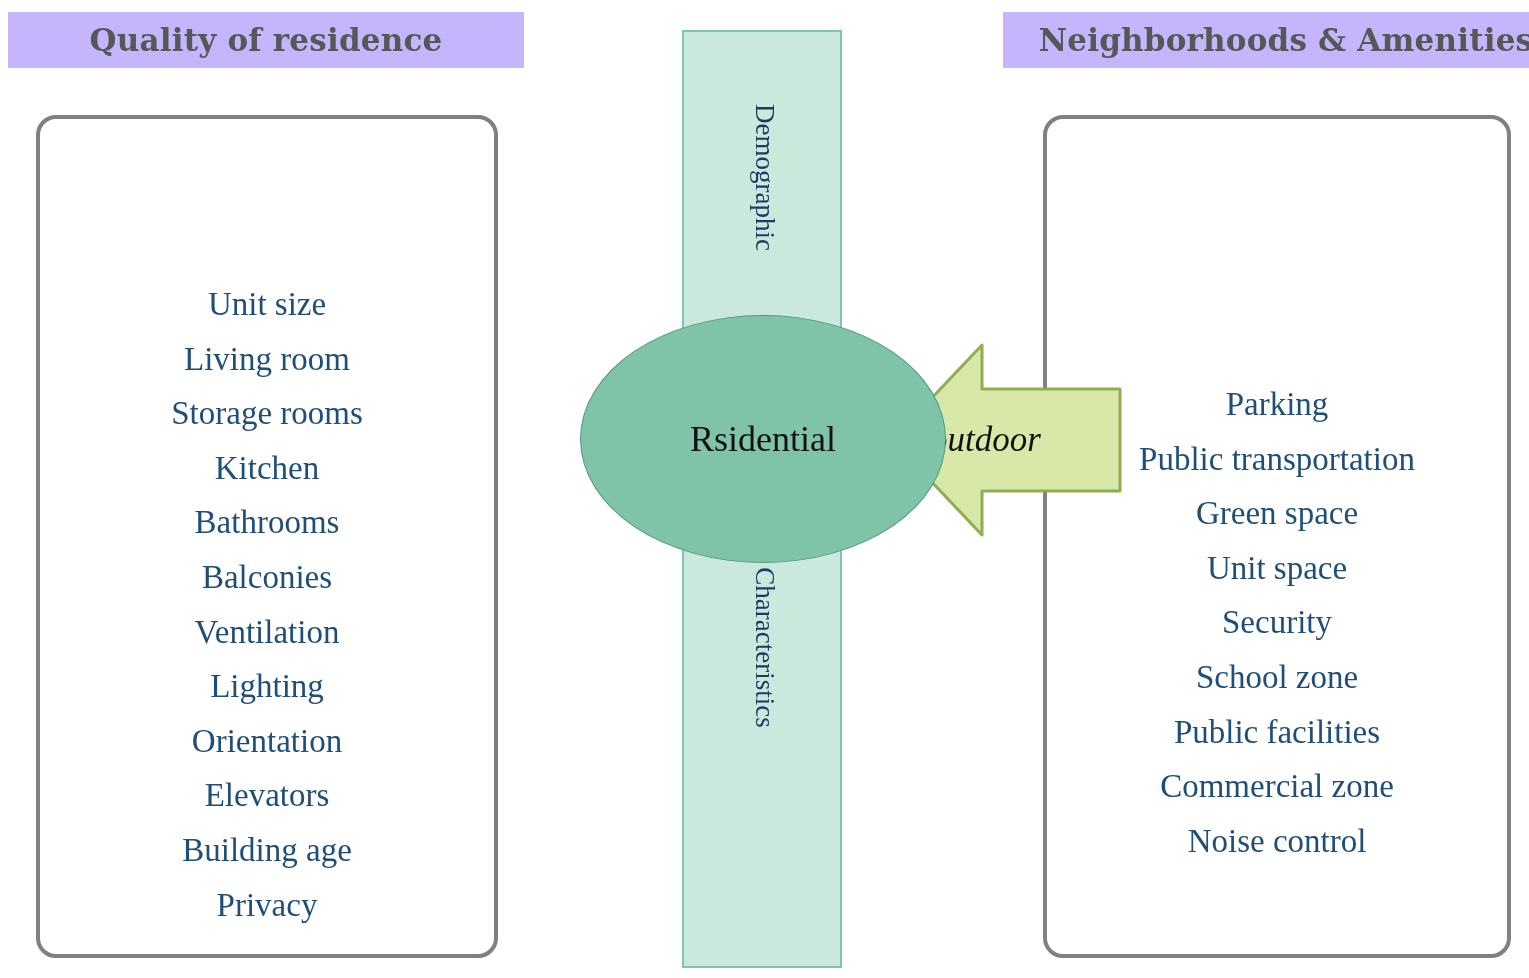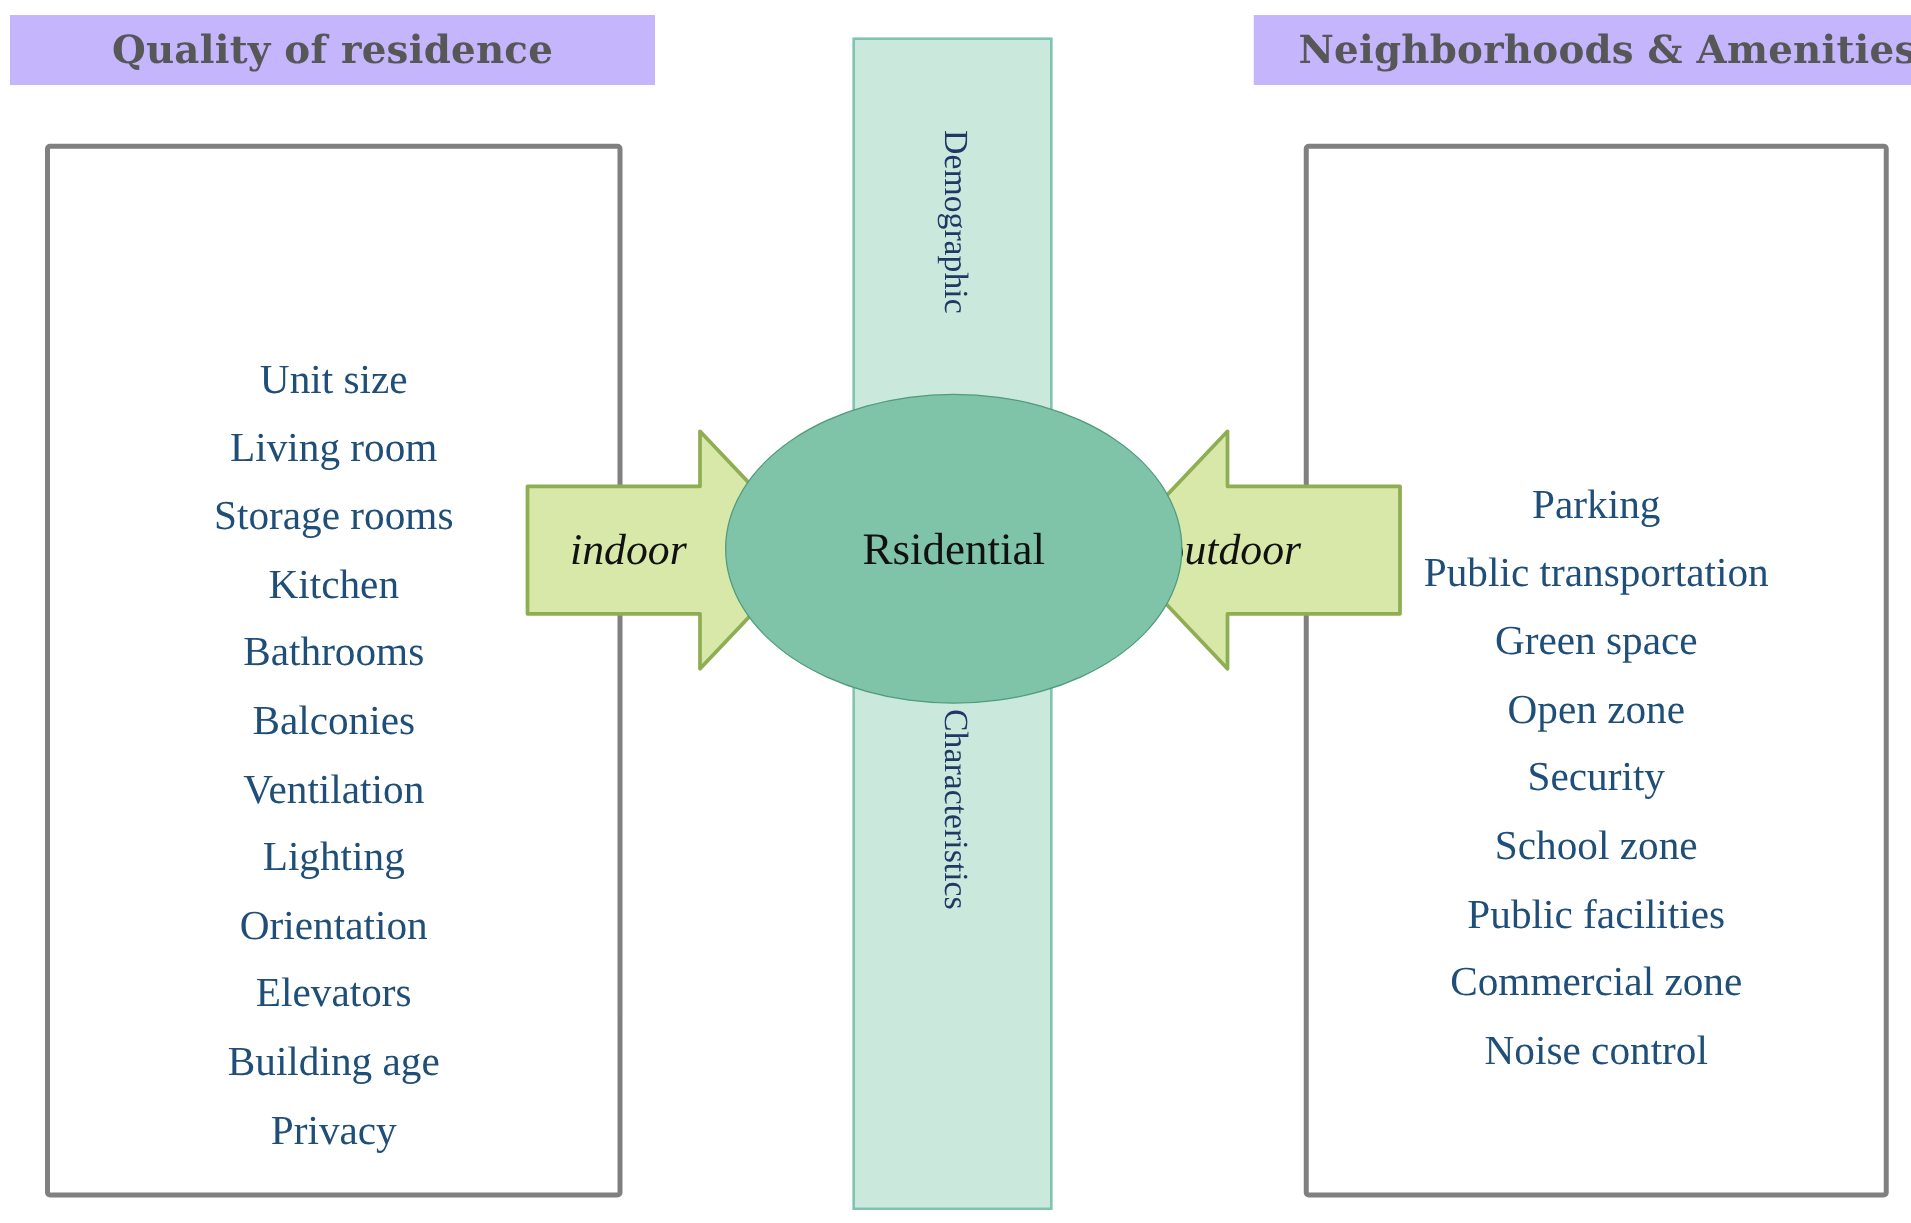--- a/index.html
+++ b/index.html
@@ -29,21 +29,21 @@
     color: #575757;
     letter-spacing: 0.2px;
   }
   #header-left  { left: 8px;   top: 12px; width: 516px; height: 56px; }
   #header-right { left: 1003px; top: 12px; width: 518px; height: 56px; padding-left: 24px; }
 
   
   .category-box {
     position: absolute;
     border: 4px solid #808080;
-    border-radius: 4px;
+    border-radius: 20px;
     background: transparent;
     box-sizing: border-box;
   }
   #box-left  { left: 36px;   top: 115px; width: 462px; height: 843px; }
   #box-right { left: 1043px; top: 115px; width: 468px; height: 843px; }
 
   
   .attr-list {
     position: absolute;
     width: 100%;
@@ -162,46 +162,38 @@
       <span class="attr-item">Privacy</span>
 
     </div>
   </div>
 
   <div id="box-right" class="category-box">
     <div id="list-right" class="attr-list">
       <span class="attr-item">Parking</span>
       <span class="attr-item">Public transportation</span>
       <span class="attr-item">Green space</span>
-      <span class="attr-item">Open zone</span>
+      <span class="attr-item">Unit space</span>
       <span class="attr-item">Security</span>
       <span class="attr-item">School zone</span>
       <span class="attr-item">Public facilities</span>
       <span class="attr-item">Commercial zone</span>
       <span class="attr-item">Noise control</span>
     </div>
   </div>
 
   <div id="vertical-band">
     <div id="vert-demographic" class="vert-label">
       <span>Demographic</span>
     </div>
     <div id="vert-characteristics" class="vert-label">
       <span>Characteristics</span>
     </div>
   </div>
 
-  <div id="arrow-indoor-wrap" class="arrow-wrap">
-    <svg viewBox="0 0 232 194" preserveAspectRatio="none">
-      <polygon points="2,46 140,46 140,2 230,97 140,192 140,148 2,148" fill="#d8e8a8" stroke="#8fae54" stroke-width="3" stroke-linejoin="round"></polygon>
-    </svg>
-    <div id="label-indoor" class="arrow-label">
-      <span>indoor</span>
-    </div>
-  </div>
 
   <div id="arrow-outdoor-wrap" class="arrow-wrap">
     <svg viewBox="0 0 232 194" preserveAspectRatio="none">
       <polygon points="230,46 92,46 92,2 2,97 92,192 92,148 230,148" fill="#d8e8a8" stroke="#8fae54" stroke-width="3" stroke-linejoin="round"></polygon>
     </svg>
     <div id="label-outdoor" class="arrow-label">
       <span>outdoor</span>
     </div>
   </div>
 

